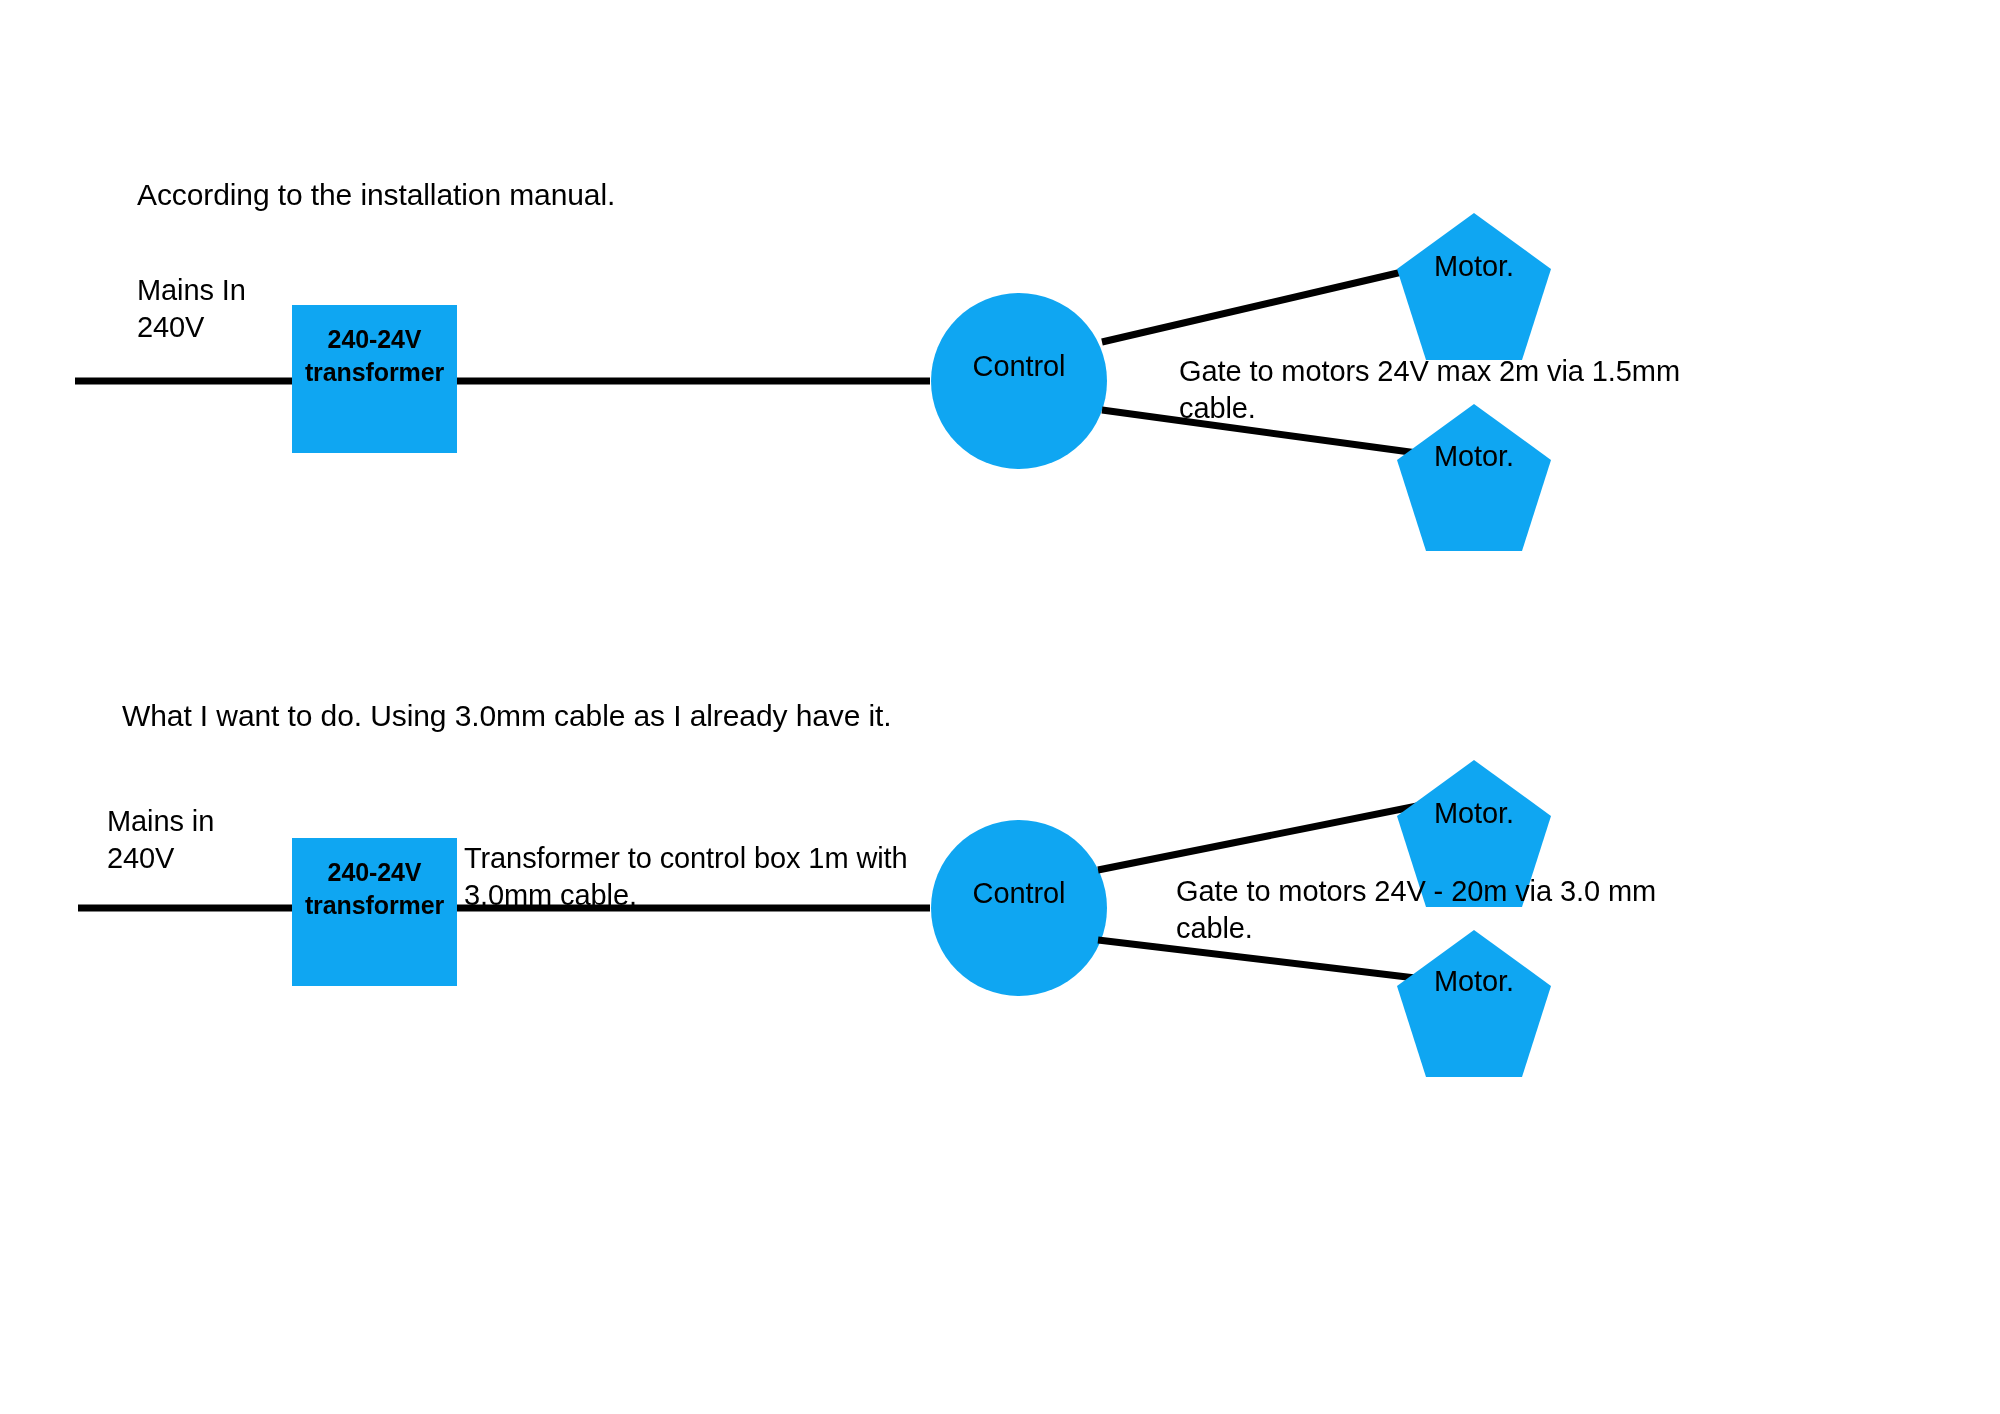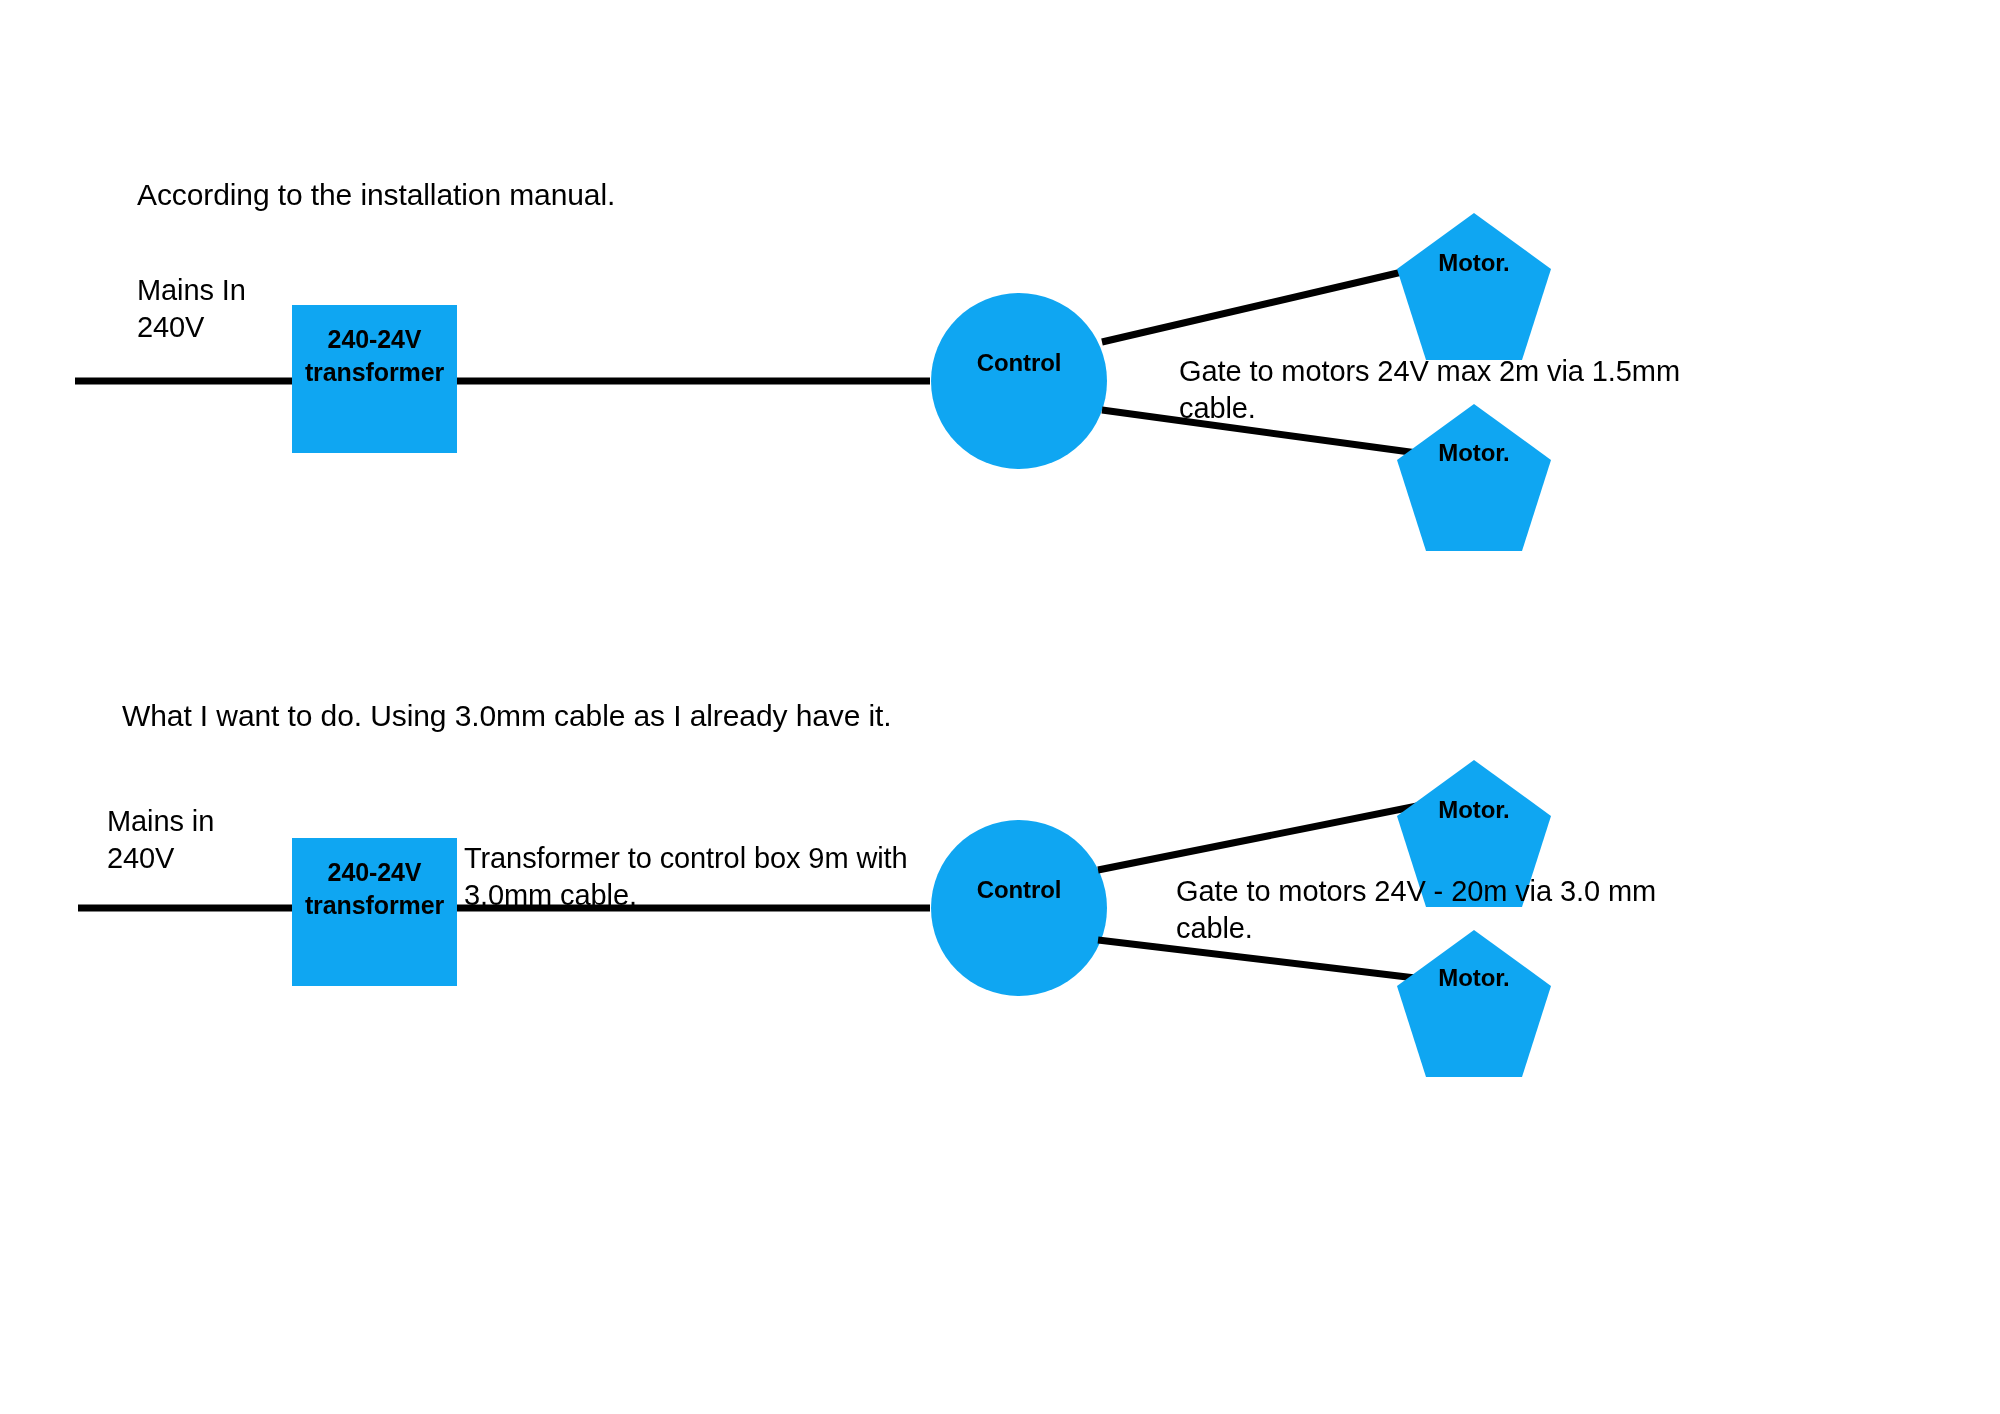--- a/index.html
+++ b/index.html
@@ -35,22 +35,22 @@
   }
   .heading {
     font-size: 30px;
     font-weight: 400;
   }
   .annot {
     font-size: 29px;
     font-weight: 400;
   }
   .node-label {
-    font-size: 24px;
-    font-weight: 700;
+    font-size: 29px;
+    font-weight: 400;
     text-align: center;
   }
   .box-label {
     font-size: 25px;
     font-weight: 700;
     text-align: center;
     line-height: 1.32;
   }
   .mains {
     font-size: 29px;
@@ -117,21 +117,21 @@
   <div class="txt node-label" style="left:1397px; top:438px; width:154px;">Motor.</div>
 
   <div class="txt heading" style="left:122px; top:697px;">What I want to do. Using 3.0mm cable as I already have it.</div>
 
   <div class="txt mains" style="left:107px; top:803px;">Mains in
 240V</div>
 
   <div class="txt box-label" style="left:292px; top:856px; width:165px;">240-24V
 transformer</div>
 
-  <div class="txt annot" style="left:464px; top:840px;">Transformer to control box 9m with
+  <div class="txt annot" style="left:464px; top:840px;">Transformer to control box 1m with
 3.0mm cable.</div>
 
   <div class="txt node-label" style="left:931px; top:875px; width:176px;">Control</div>
 
   <div class="txt annot" style="left:1176px; top:873px;">Gate to motors 24V - 20m via 3.0 mm
 cable.</div>
 
   <div class="txt node-label" style="left:1397px; top:795px; width:154px;">Motor.</div>
 
   <div class="txt node-label" style="left:1397px; top:963px; width:154px;">Motor.</div>

